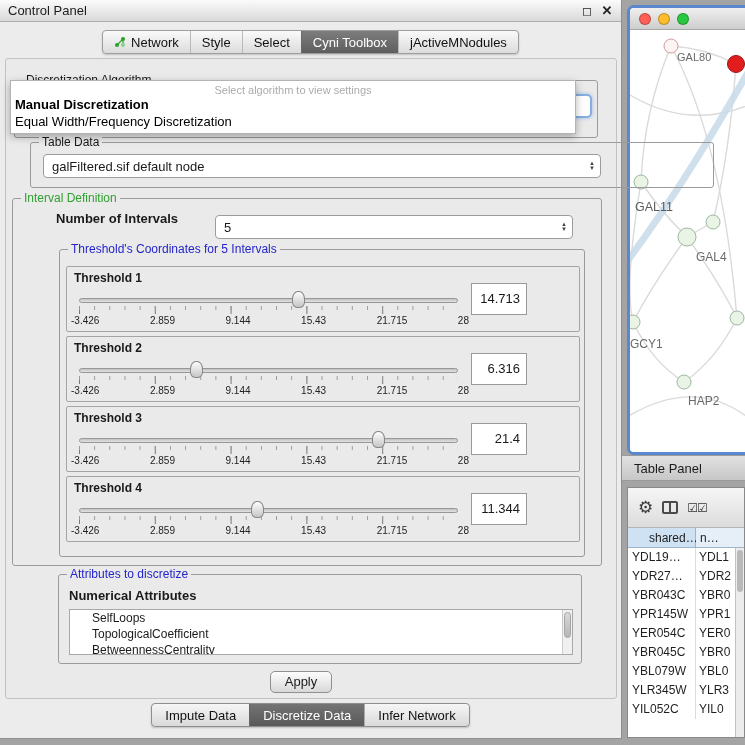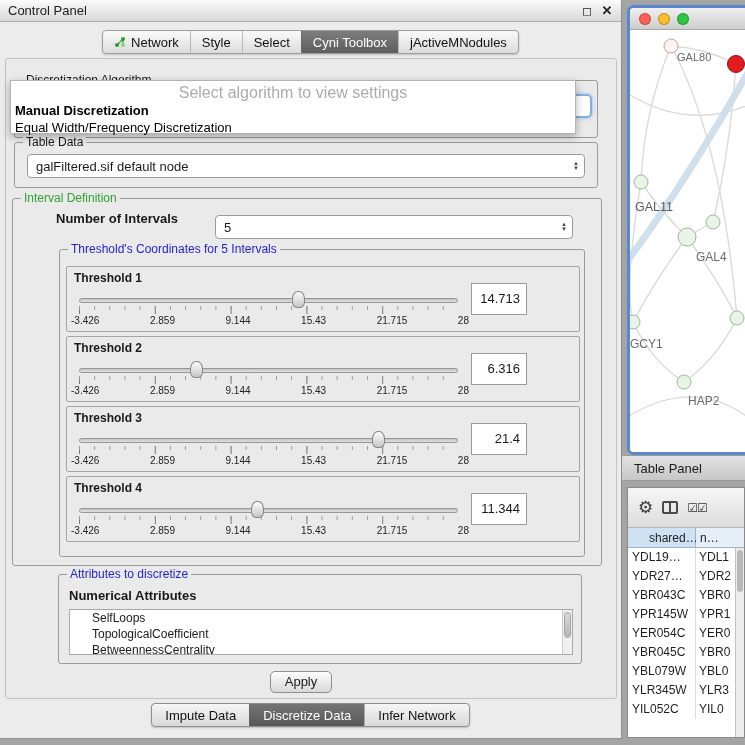--- a/index.html
+++ b/index.html
@@ -30,21 +30,21 @@
   .combo { position:absolute; height:24px; background:#fff; border:1px solid #9c9c9c; border-radius:4px; display:flex; align-items:center; font-size:13px; }
   .combo .ctext { flex:1; padding-left:8px; white-space:nowrap; overflow:hidden; }
   .stepper { width:16px; display:flex; flex-direction:column; align-items:center; justify-content:center; line-height:5px; color:#444; }
   .stepper i { font-style:normal; font-size:6px; }
 
   
   .combo-frag { position:absolute; left:540px; top:94px; width:52px; height:24px; background:#fff; border:2px solid #86aede; border-radius:5px; box-shadow:0 0 4px #9dbce4; z-index:2; }
 
   
   .popup { position:absolute; left:10px; top:80px; width:566px; height:54px; background:#fff; border:1px solid #b3b3b3; box-shadow:0 3px 8px rgba(0,0,0,.3); z-index:5; }
-  .popup .ph { text-align:center; color:#acacac; font-size:16px; padding-top:3px; }
+  .popup .ph { text-align:center; color:#acacac; font-size:11px; padding-top:3px; }
   .popup .opt { font-size:13px; padding:1px 4px; color:#000; }
   .popup .opt.bold { font-weight:bold; }
 
   
   .th-box { position:absolute; left:6px; width:514px; height:66px; border:1px solid #a5a5a5; border-radius:2px; background:#eaeaea; }
   .th-label { position:absolute; left:7px; top:4px; font-size:12px; font-weight:bold; }
   .slider { position:absolute; left:12px; top:22px; width:379px; height:40px; }
   .track { position:absolute; left:0; top:9px; width:379px; height:5px; background:linear-gradient(#c2c2c2,#e2e2e2); border:1px solid #979797; border-radius:3px; }
   .thumb { position:absolute; top:2px; width:13px; height:17px; background:linear-gradient(#fdfdfd,#c6c6c6); border:1px solid #868686; border-radius:6px 6px 5px 5px / 8px 8px 6px 6px; z-index:2; }
   .ticks-major { position:absolute; left:0; top:17px; width:379px; height:8px;
@@ -137,21 +137,21 @@
     <span class="group-title">Discretization Algorithm</span>
   </div>
   <div class="combo-frag"></div>
 
   <div class="popup">
     <div class="ph">Select algorithm to view settings</div>
     <div class="opt bold">Manual Discretization</div>
     <div class="opt">Equal Width/Frequency Discretization</div>
   </div>
 
-  <div class="group" style="left:14px; top:142px; width:584px; height:46px;">
+  <div class="group" style="left:30px; top:142px; width:684px; height:46px;">
     <span class="group-title">Table Data</span>
     <div class="combo" style="left:12px; top:11px; width:558px;">
       <span class="ctext">galFiltered.sif default node</span>
       <span class="stepper">
           <i>▲</i>
           <i>▼</i>
         </span>
     </div>
   </div>
 

